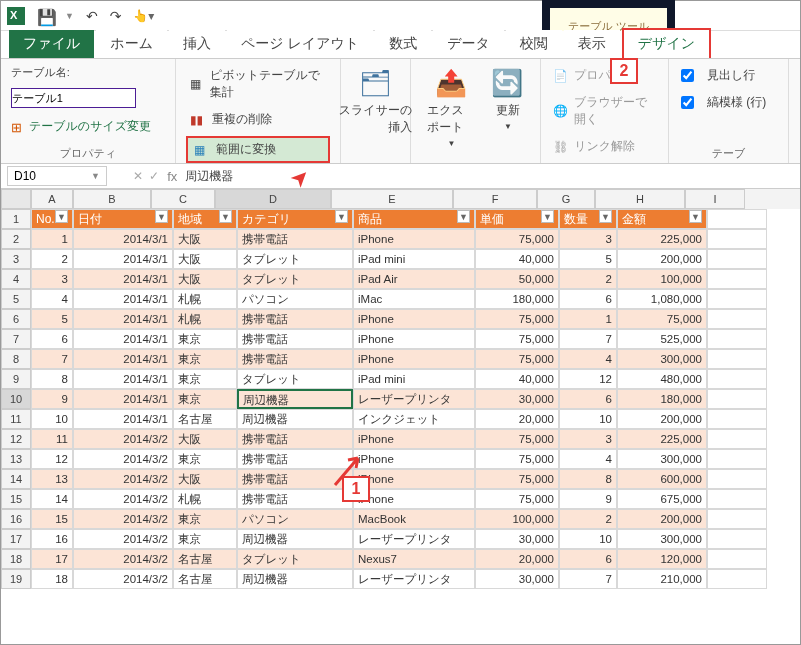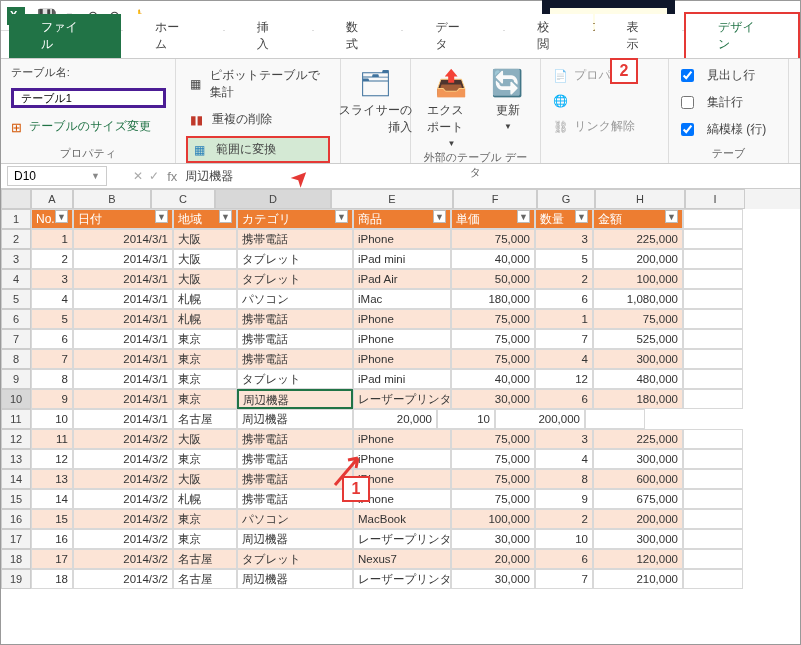--- a/index.html
+++ b/index.html
@@ -4,33 +4,33 @@
 <style>
 *{margin:0;padding:0;box-sizing:border-box;font-family:"Meiryo UI","Yu Gothic",sans-serif;font-size:12px}
 body{background:#fff;width:801px;height:645px;overflow:hidden;border:1px solid #999}
 .qat{height:30px;background:#fff;display:flex;align-items:center;padding:0 6px;gap:12px;border-bottom:1px solid #ddd;position:relative}
 .qat .excel-icon{width:18px;height:18px;background:#217346;position:relative}
 .qat .excel-icon::after{content:"X";color:#fff;font-size:11px;font-weight:bold;position:absolute;left:3px;top:2px}
 .qat .save-icon{width:16px;height:16px;color:#2b579a;font-size:16px}
 .qat .undo,.qat .redo{font-size:14px;color:#444}
 .table-tools{position:absolute;left:542px;top:0;height:52px;background:#fffde7;border:8px solid #0f172a;padding:4px 18px;color:#8a6d3b;font-size:11px;display:flex;align-items:center}
 .tabs{height:28px;background:#fff;display:flex;align-items:flex-end;padding-left:8px;gap:2px;border-bottom:1px solid #ccc;position:relative}
-.tab{padding:5px 32px;background:#fff;color:#444;font-size:12px;cursor:pointer}
+.tab{padding:5px 14px;background:#fff;color:#444;font-size:14px;cursor:pointer}
 .tab.file{background:#217346;color:#fff}
 .tab.design{color:#217346;border:2px solid #e53935;border-bottom:none;background:#fff;font-weight:500}
 .callout{position:absolute;border:2px solid #e53935;width:28px;height:26px;display:flex;align-items:center;justify-content:center;color:#e53935;font-weight:bold;font-size:16px;background:#fff}
 .callout.c2{left:610px;top:58px}
 .callout.c3{left:320px;top:192px}
 .callout.c1{left:342px;top:476px}
 .ribbon{height:105px;background:#f9f9f9;display:flex;border-bottom:1px solid #ccc}
 .rgroup{padding:6px 10px 2px;border-right:1px solid #ddd;display:flex;flex-direction:column;justify-content:space-between}
 .rgroup .body{display:flex;gap:6px;flex-direction:column}
 .rgroup .label{text-align:center;color:#666;font-size:11px;margin-top:auto}
 .tbl-name-label{color:#444;font-size:11px;margin-bottom:2px}
-.tbl-name-input{width:155px;height:20px;border:3px solid #4c1d95;padding:0 7px;font-size:11px}
+.tbl-name-input{width:125px;height:20px;border:1px solid #4c1d95;padding:0 0;font-size:11px}
 .resize-link{color:#217346;font-size:11px;display:flex;align-items:center;gap:4px;margin-top:4px}
 .resize-link .ricon{width:14px;height:14px;color:#d35400;font-size:13px}
 .tool-item{font-size:11px;color:#444;display:flex;align-items:center;gap:6px;padding:2px 4px}
 .tool-item .ticon{width:16px;height:14px}
 .tool-item.hl{background:#d4e9d4;border:2px solid #e53935;padding:3px 38px 3px 6px}
 .big-btn{display:flex;flex-direction:column;align-items:center;gap:3px;padding:2px 6px;color:#444;font-size:11px}
 .big-btn .bicon{width:32px;height:32px;font-size:26px;color:#40739e;display:flex;align-items:center;justify-content:center}
 .ext-item{font-size:11px;color:#999;display:flex;align-items:center;gap:6px;padding:2px}
 .chk-item{font-size:11px;color:#444;display:flex;align-items:center;gap:13px;padding:2px}
 .chk-item input{width:13px;height:13px}
@@ -43,21 +43,21 @@
 .grid{position:relative}
 .colhdr{display:flex;height:20px;background:#f3f3f3}
 .rh{width:30px;border:1px solid #ccc;background:#e8e8e8}
 .ch{border:1px solid #ccc;text-align:center;line-height:18px;color:#444;font-size:11px}
 .ch.A{width:42px}.ch.B{width:78px}.ch.C{width:64px}.ch.D{width:116px}.ch.E{width:122px}.ch.F{width:84px}.ch.G{width:58px}.ch.H{width:90px}.ch.I{width:60px}
 .ch.sel,.rh.sel{background:#d8d8d8}
 .row{display:flex;height:20px}
 .rnum{width:30px;border:1px solid #ccc;background:#f3f3f3;text-align:center;line-height:18px;color:#444;font-size:11px}
 .rnum.sel{background:#d8d8d8}
 .cell{border:1px solid #d8d8d8;padding:0 4px;line-height:18px;font-size:11.5px;color:#333;overflow:hidden;white-space:nowrap}
-.cell.A{width:42px;text-align:right}.cell.B{width:100px;text-align:right}.cell.C{width:64px}.cell.D{width:116px}.cell.E{width:98px}.cell.F{width:84px;text-align:right}.cell.G{width:58px;text-align:right}.cell.H{width:90px;text-align:right}.cell.I{width:60px}
+.cell.A{width:42px;text-align:right}.cell.B{width:100px;text-align:right}.cell.C{width:64px}.cell.D{width:116px}.cell.E{width:122px}.cell.F{width:84px;text-align:right}.cell.G{width:58px;text-align:right}.cell.H{width:90px;text-align:right}.cell.I{width:60px}
 .thdr{background:#ed7d31;color:#fff;display:flex;align-items:flex-start;justify-content:space-between}
 .thdr .dd{width:13px;height:13px;background:#fff;color:#666;font-size:9px;text-align:center;line-height:13px;border:1px solid #bbb}
 .band{background:#fce4d6}
 .active-cell{border:2px solid #217346!important;position:relative}
 .arrow-red{position:absolute;left:291px;top:165px;color:#e53935;font-size:22px;transform:rotate(-45deg);pointer-events:none}
 .arrow-red2{position:absolute;left:330px;top:450px;color:#e53935;pointer-events:none}
 </style>
 </head>
 <body>
 
@@ -68,20 +68,21 @@
   <span class="undo">↶</span>
   <span class="redo">↷</span>
   <span style="color:#666">👆▾</span>
 </div>
 <div class="table-tools">テーブル ツール</div>
 
 <div class="tabs">
   <div class="tab file">ファイル</div>
   <div class="tab">ホーム</div>
   <div class="tab">挿入</div>
+  <div class="tab">ページ レイアウト</div>
   <div class="tab">数式</div>
   <div class="tab">データ</div>
   <div class="tab">校閲</div>
   <div class="tab">表示</div>
   <div class="tab design">デザイン</div>
 </div>
 <div class="callout c2">2</div>
 
 <div class="ribbon">
   <div class="rgroup" style="width:175px">
@@ -127,48 +128,44 @@
         <div class="bicon">📤</div>
         <span>エクスポート</span>
           <span style="font-size:8px">▼</span>
       </div>
       <div class="big-btn">
         <div class="bicon" style="color:#27ae60">🔄</div>
         <span>更新</span>
           <span style="font-size:8px">▼</span>
       </div>
     </div>
-    <div class="label">外部のテーブル データ</div>
   </div>
 
   <div class="rgroup" style="width:128px;padding-top:6px">
     <div class="body">
       <div class="ext-item">
           <span>📄</span>
           <span>プロパティ</span>
         </div>
       <div class="ext-item">
           <span>🌐</span>
+          <span>ブラウザーで開く</span>
         </div>
       <div class="ext-item">
           <span>⛓</span>
           <span>リンク解除</span>
         </div>
     </div>
   </div>
 
   <div class="rgroup" style="width:120px">
     <div class="body">
       <label class="chk-item">
           <input type="checkbox" checked="" style="">
           <span>見出し行</span>
-        </label>
-      <label class="chk-item">
-          <input type="checkbox" style="">
-          <span>集計行</span>
         </label>
       <label class="chk-item">
           <input type="checkbox" checked="" style="">
           <span>縞模様 (行)</span>
         </label>
     </div>
     <div class="label">テーブ</div>
   </div>
 </div>
 <div class="arrow-red">➤</div>
@@ -346,20 +343,21 @@
     <div class="cell G band">6</div>
     <div class="cell H band">180,000</div>
     <div class="cell I"></div>
   </div>
       <div class="row">
     <div class="rnum ">11</div>
     <div class="cell A ">10</div>
     <div class="cell B ">2014/3/1</div>
     <div class="cell C ">名古屋</div>
     <div class="cell D  ">周辺機器</div>
+    <div class="cell E ">インクジェット</div>
     <div class="cell F ">20,000</div>
     <div class="cell G ">10</div>
     <div class="cell H ">200,000</div>
     <div class="cell I"></div>
   </div>
       <div class="row">
     <div class="rnum ">12</div>
     <div class="cell A band">11</div>
     <div class="cell B band">2014/3/2</div>
     <div class="cell C band">大阪</div>

